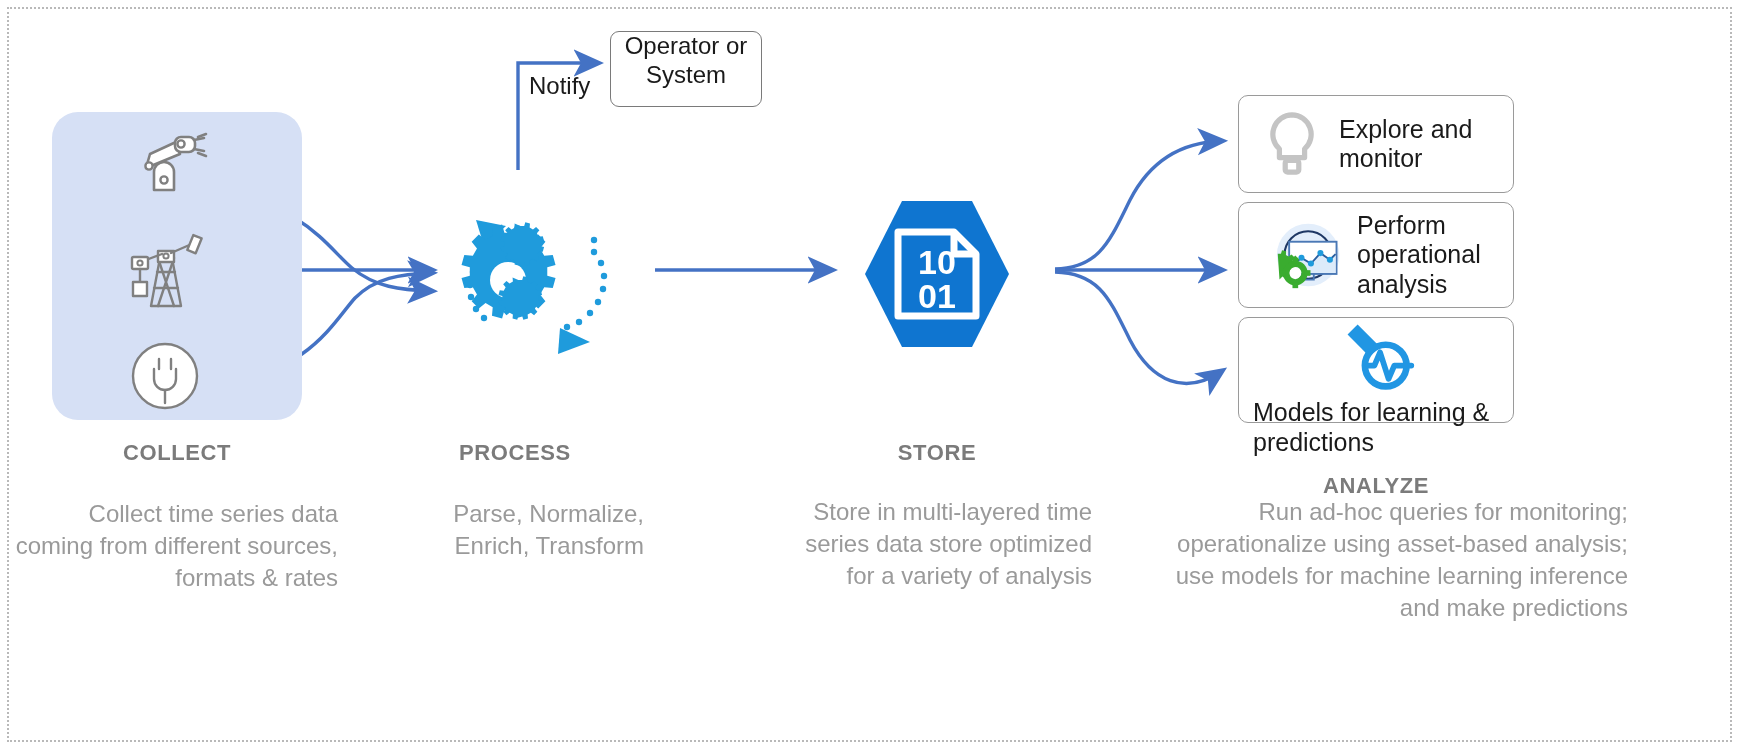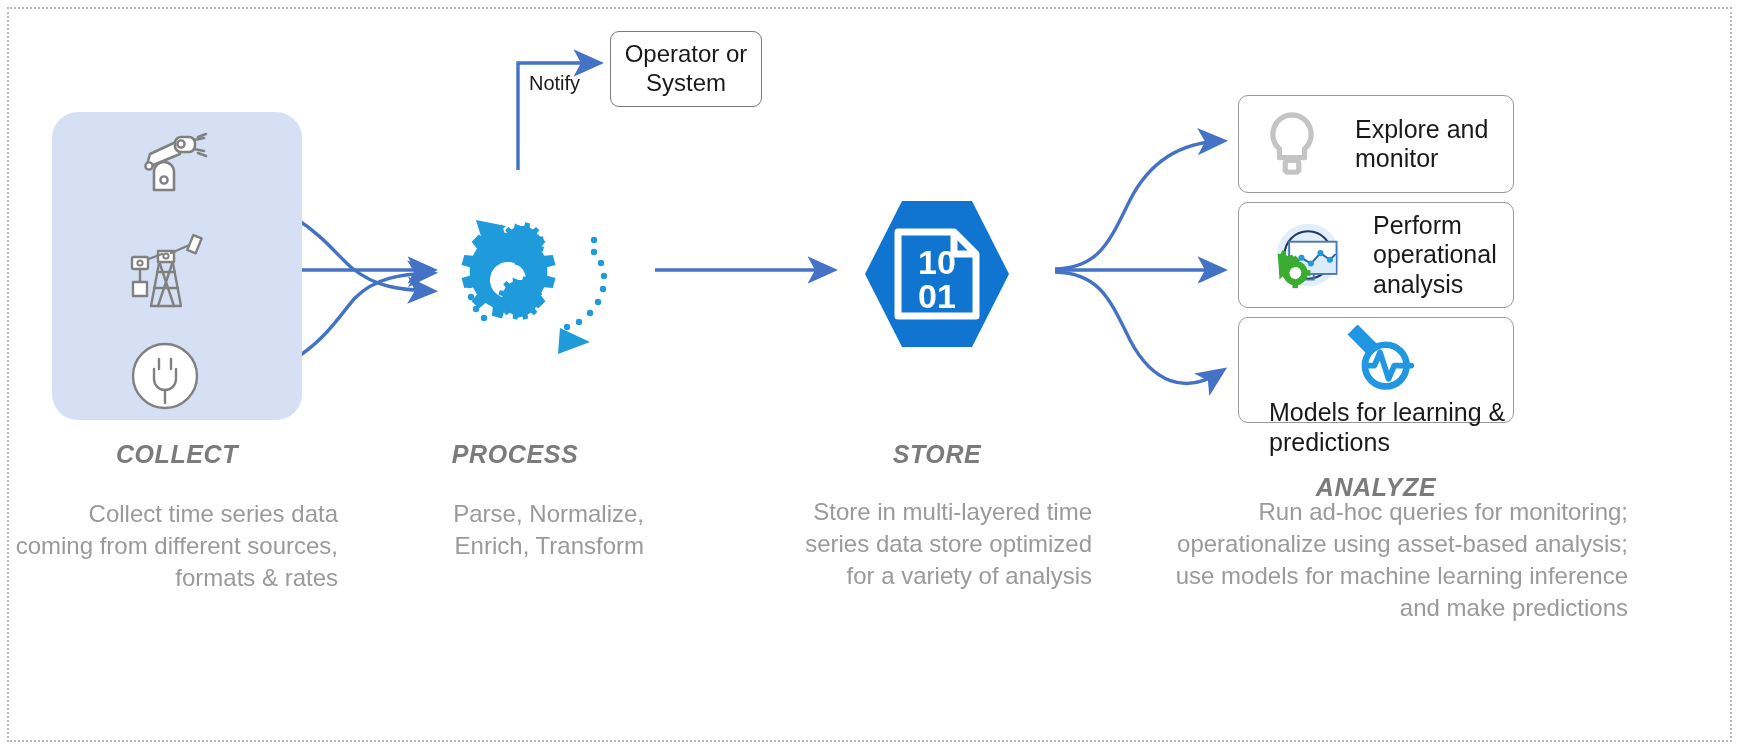--- a/index.html
+++ b/index.html
@@ -43,31 +43,31 @@
   #gears-group { position: absolute; left: 448px; top: 196px; width: 176px; height: 170px; }
 
   
   .operator-box {
     position: absolute;
     left: 610px; top: 31px;
     width: 152px; height: 76px;
     border: 1.6px solid #7a7a7a;
     border-radius: 9px;
     background: #ffffff;
-    display: flex; align-items: center; justify-content: center;
+    display: flex; align-items: flex-start; justify-content: center;
     text-align: center;
     line-height: 1.2;
     font-size: 24px;
     color: #1a1a1a;
     padding: 0 6px;
   }
   .notify-label {
     position: absolute;
     left: 529px; top: 72px;
-    font-size: 20px;
+    font-size: 24px;
     color: #1a1a1a;
   }
 
   
   #store-hex { position: absolute; left: 862px; top: 198px; width: 150px; height: 152px; }
 
   
   .analyze-card {
     position: absolute;
     border: 1.6px solid #9a9a9a;
@@ -78,32 +78,31 @@
     padding-left: 10px;
   }
   #analyze-card-0 { left: 1238px; top: 95px;  width: 276px; height: 98px; }
   #analyze-card-1 { left: 1238px; top: 202px; width: 276px; height: 106px; padding-left: 28px; }
   #analyze-card-2 { left: 1238px; top: 317px; width: 276px; height: 106px; flex-direction: column; }
   .card-icon { flex: 0 0 auto; width: 86px; height: 80px; display:flex; align-items:center; justify-content:center; }
   .card-label {
     font-size: 25px;
     color: #1a1a1a;
     line-height: 1.18;
-    margin-left: 20px;
+    margin-left: 4px;
   }
 
   
   .stage-title {
     position: absolute;
-    font-size: 25px;
+    font-size: 22px;
     font-weight: bold;
     color: #7b7b7b;
     letter-spacing: 0.6px;
     text-align: center;
-    font-style: italic;
   }
   .stage-caption {
     position: absolute;
     font-size: 24px;
     color: #9a9a9a;
     text-align: right;
     line-height: 1.33;
   }
   #title-collect  { left: 27px;   top: 440px; width: 300px; }
   #title-process  { left: 384px;  top: 440px; width: 262px; }

